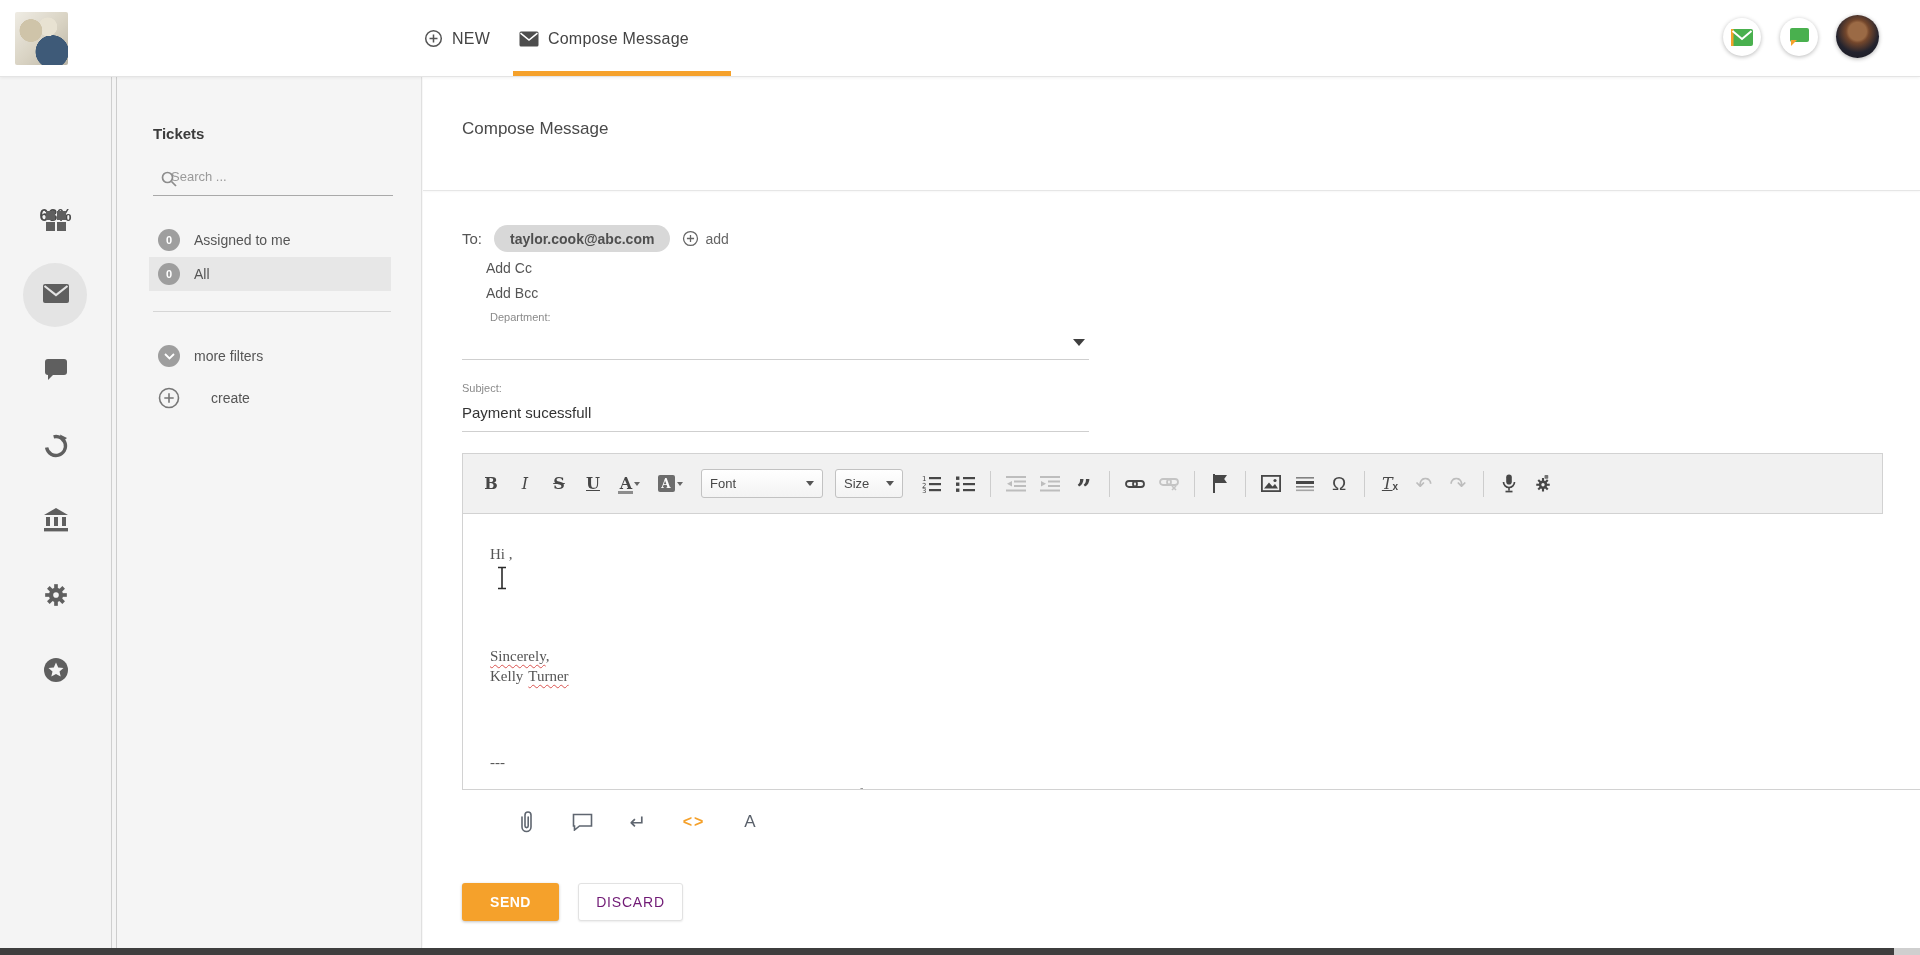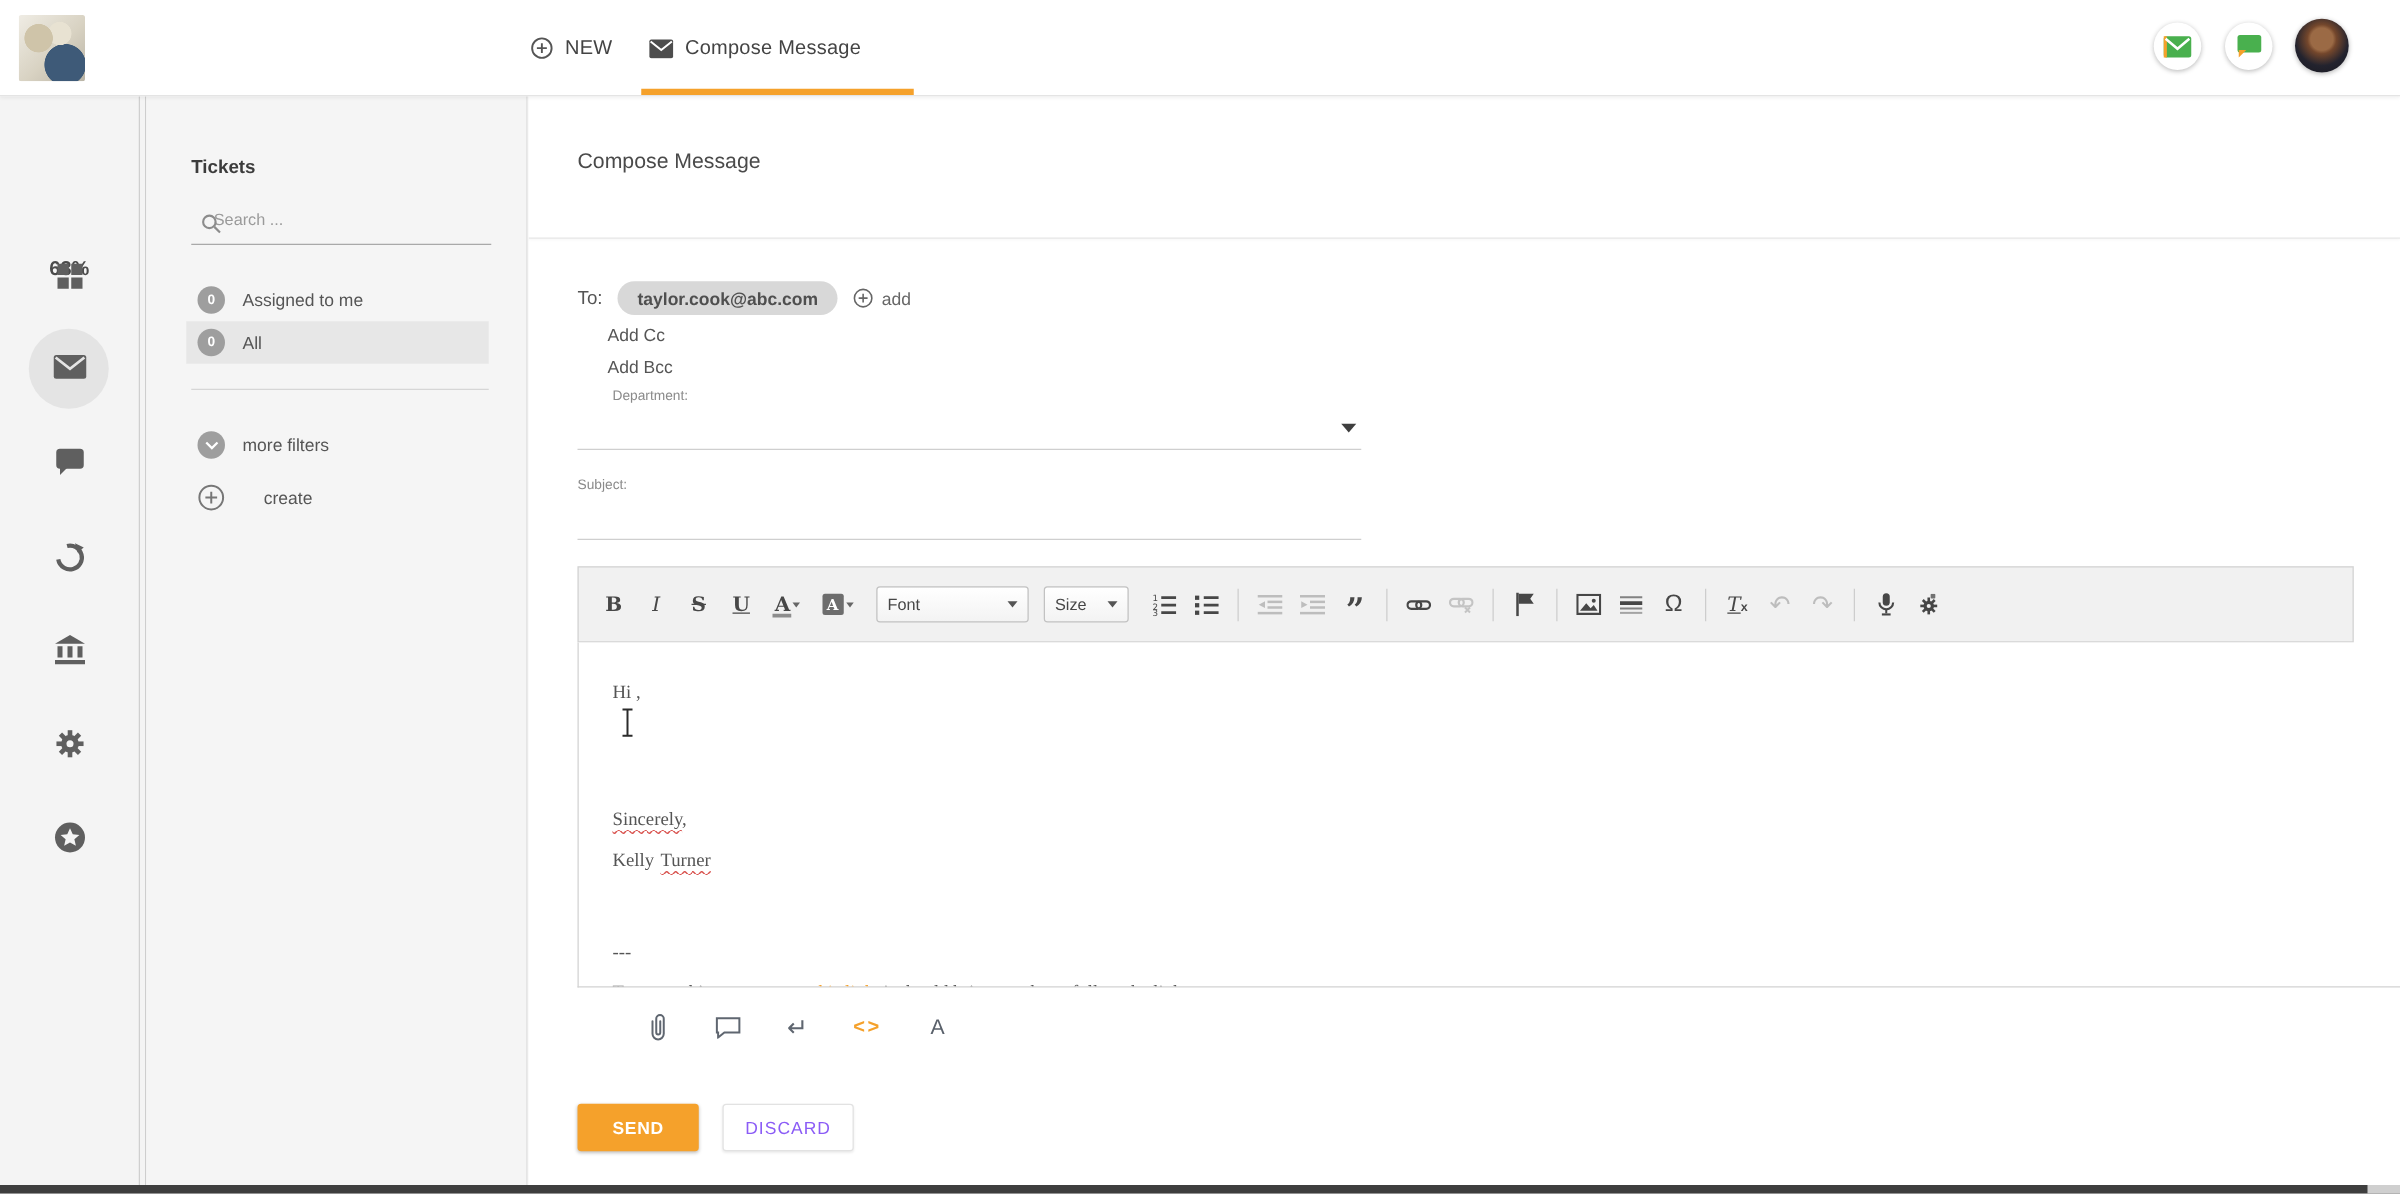--- a/index.html
+++ b/index.html
@@ -121,21 +121,21 @@
   .ft-btn { width:30px; height:30px; display:flex; align-items:center; justify-content:center;
     color:#5f6670; cursor:pointer; font-size:17px; }
   #code-btn { color:#f5a12b; font-weight:700; letter-spacing:2px; font-size:16px; }
   #return-btn { font-size:20px; }
   #text-btn { font-size:17px; color:#5a616b; }
 
   .btn { position:absolute; top:806px; height:38px; border-radius:3px; font-size:14px; font-weight:700;
     letter-spacing:.5px; display:flex; align-items:center; justify-content:center; cursor:pointer;
     font-family:"Liberation Sans",sans-serif; }
   #send-btn { left:39px; width:97px; color:#fff; border:none; box-shadow:0 1px 3px rgba(0,0,0,.25); }
-  #discard-btn { left:155px; width:105px; background:#fff; color:#8b5cf6; border:1px solid #e2e2e2;
+  #discard-btn { left:155px; width:105px; background:#fff; color:#701a75; border:1px solid #e2e2e2;
     box-shadow:0 1px 2px rgba(0,0,0,.08); font-weight:400; letter-spacing:.8px; }
 
   
   #bottombar { position:absolute; left:0; bottom:0; width:1920px; height:7px; background:#3e3e3e; }
   #bottombar-corner { position:absolute; right:0; bottom:0; width:26px; height:7px; background:#cfcfcf; }
 
   svg { display:block; }
 </style>
 </head>
 <body>
@@ -303,20 +303,21 @@
     </div>
 
     <div id="add-cc">Add Cc</div>
     <div id="add-bcc">Add Bcc</div>
 
     <div id="dept-label" class="lbl-sm">Department:</div>
     <div id="dept-caret"></div>
     <div id="dept-underline"></div>
 
     <div id="subj-label" class="lbl-sm">Subject:</div>
+    <input id="subj-value" value="Payment sucessfull" style="">
     <div id="subj-underline"></div>
 
     <div id="toolbar">
       <span class="tb">
           <b class="serif">B</b>
         </span>
       <span class="tb">
           <i class="serif">I</i>
         </span>
       <span class="tb">
@@ -475,21 +476,21 @@
     </div>
 
     <div id="editor">
       <div class="line" style="top:32px;">Hi ,</div>
 
       <svg class="abs" style="left:32px; top:52px;" width="14" height="24" viewBox="0 0 14 24">
         <path d="M3 1.5 H11 M7 1.5 V22.5 M3 22.5 H11" fill="none" stroke="#2b2b2b" stroke-width="1.6"></path>
       </svg>
 
       <div class="line" style="top:134px;"><span class="wavy">Sincerely</span><span>,</span></div>
-      <div class="line" style="top:167px;"><span style="margin-right:5px;">Kelly</span><span class="wavy">Turner</span></div>
+      <div class="line" style="top:154px;"><span style="margin-right:5px;">Kelly</span><span class="wavy">Turner</span></div>
 
       <div class="line" style="top:240px;">---</div>
 
       <div class="line" id="footer-line" style="top:272px;"><span>To get to this message use </span><a>this link</a><span>, it should bring you here, follow the link</span></div>
 
       <div id="scrollbar">
         <div id="scroll-thumb"></div>
       </div>
     </div>
 

